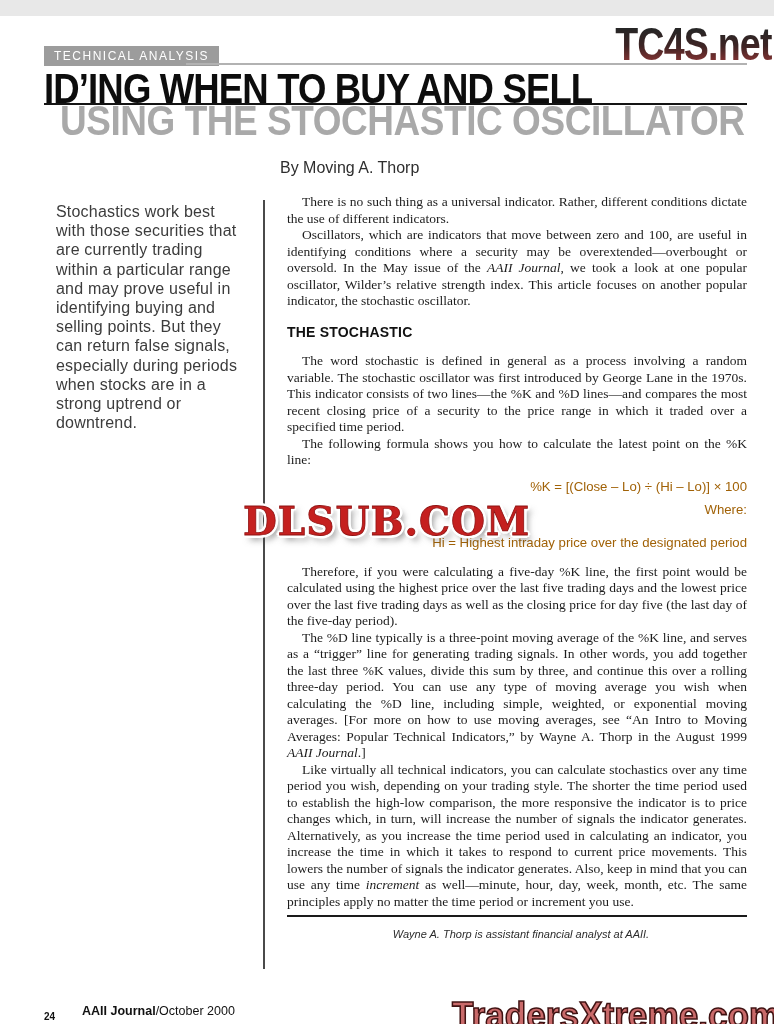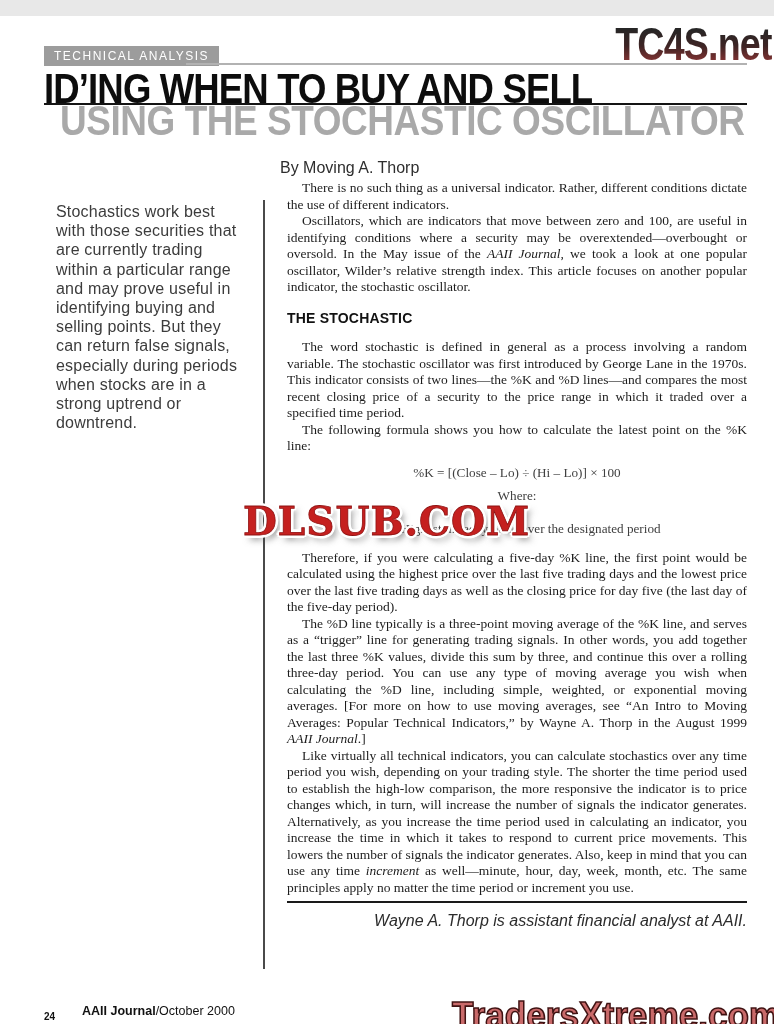--- a/index.html
+++ b/index.html
@@ -44,40 +44,40 @@
 
   
   .pull-quote{
     position:absolute;left:56px;top:186px;width:188px;
     font-size:16px;line-height:19.2px;letter-spacing:0.2px;color:#3c3c3c;
   }
   .v-divider{position:absolute;left:263px;top:184px;width:2px;height:769px;background:#4a4a4a;}
 
   
   .main-col{
-    position:absolute;left:287px;top:164px;width:460px;
+    position:absolute;left:287px;top:178px;width:460px;
     font-family:"Liberation Serif",serif;font-size:13.5px;line-height:16.5px;
     color:#1c1c1c;text-align:justify;
   }
   .main-col p{text-indent:15px;margin:0;}
   .section-heading{
     font-family:"Liberation Sans",sans-serif;font-size:14px;font-weight:bold;
     letter-spacing:0.2px;color:#111;margin:14px 0 13px 0;text-align:left;
   }
   .formula-block{
-    font-family:Liberation Serif, serif;font-size:13.2px;line-height:16.5px;
-    text-align:center;color:#404040;margin:10px 0 12px 0;
+    font-family:Liberation Sans, sans-serif;font-size:13.2px;line-height:16.5px;
+    text-align:right;color:#a16207;margin:10px 0 12px 0;
   }
   .formula-eq{margin-bottom:7px;}
   .formula-spacer{height:16.5px;}
   .foot-rule{margin-top:5px;width:100%;height:2px;background:#1a1a1a;}
   .footnote{
     font-family:"Liberation Sans",sans-serif;font-style:italic;
-    font-size:16px;line-height:17.5px;color:#2c2c2c;
-    margin:9px 0 0 8px;text-align:right;
+    font-size:11px;line-height:17.5px;color:#2c2c2c;
+    margin:9px 0 0 8px;text-align:center;
   }
 
   
   .page-number{position:absolute;left:44px;top:995px;font-size:10px;font-weight:bold;color:#111;}
   .footer-journal{position:absolute;left:82px;top:988px;font-size:12.5px;color:#111;}
   .footer-journal .jname{font-weight:bold;}
 
   
   .top-logo{
     position:absolute;right:2px;top:4px;

